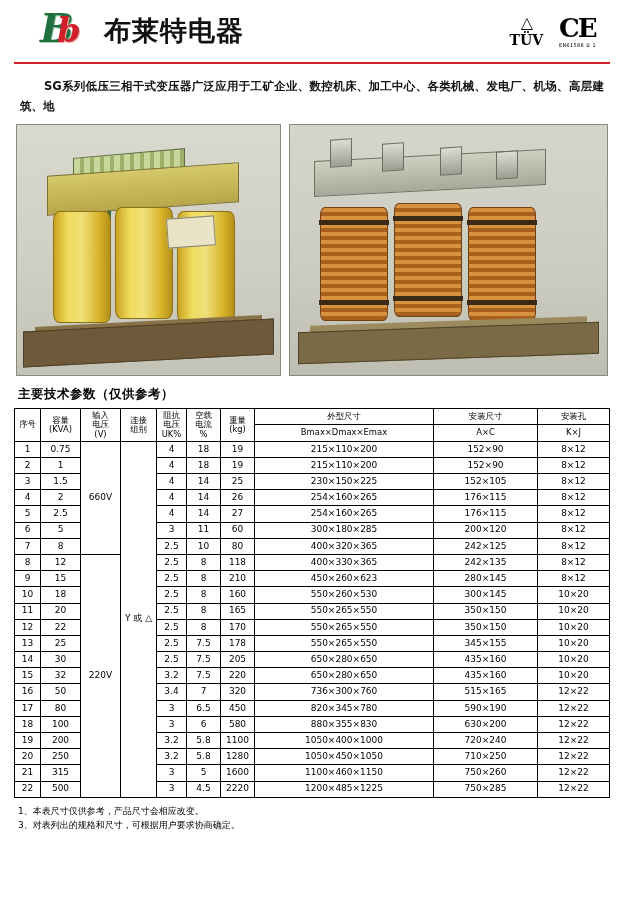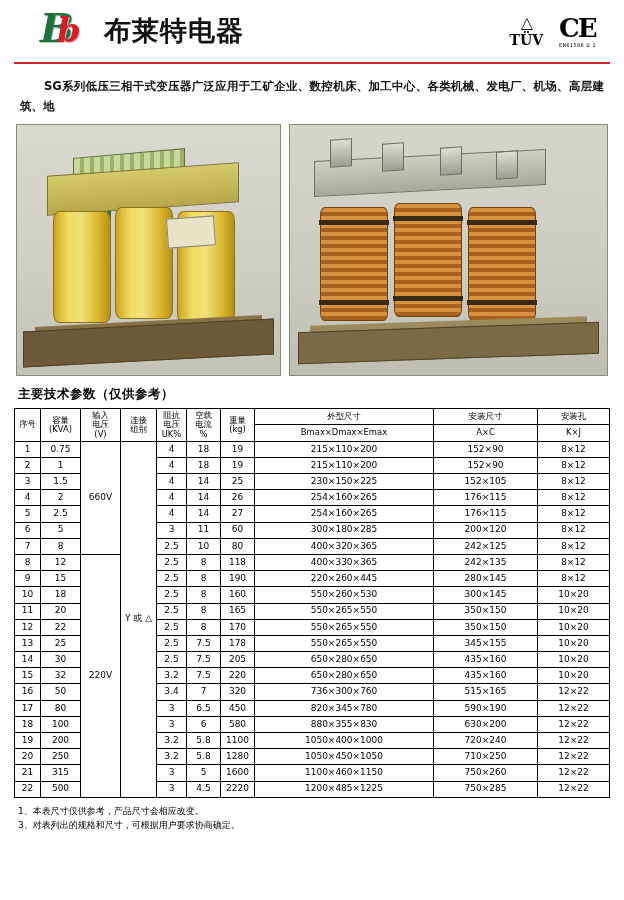--- a/index.html
+++ b/index.html
@@ -408,22 +408,22 @@
           <td>118</td>
           <td>400×330×365</td>
           <td>242×135</td>
           <td>8×12</td>
         </tr>
         <tr>
           <td>9</td>
           <td>15</td>
           <td>2.5</td>
           <td>8</td>
-          <td>190</td>
-          <td>220×260×445</td>
+          <td>210</td>
+          <td>450×260×623</td>
           <td>280×145</td>
           <td>8×12</td>
         </tr>
         <tr>
           <td>10</td>
           <td>18</td>
           <td>2.5</td>
           <td>8</td>
           <td>160</td>
           <td>550×260×530</td>

